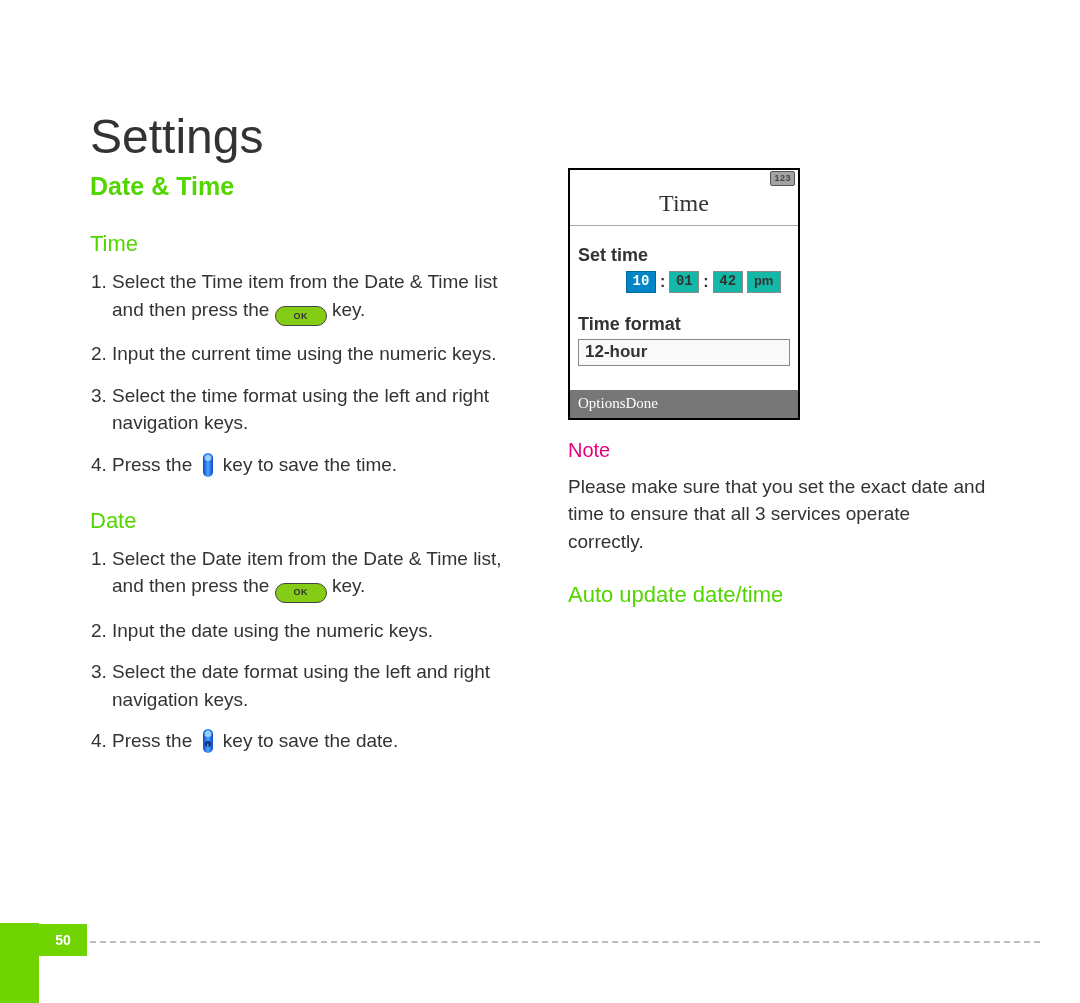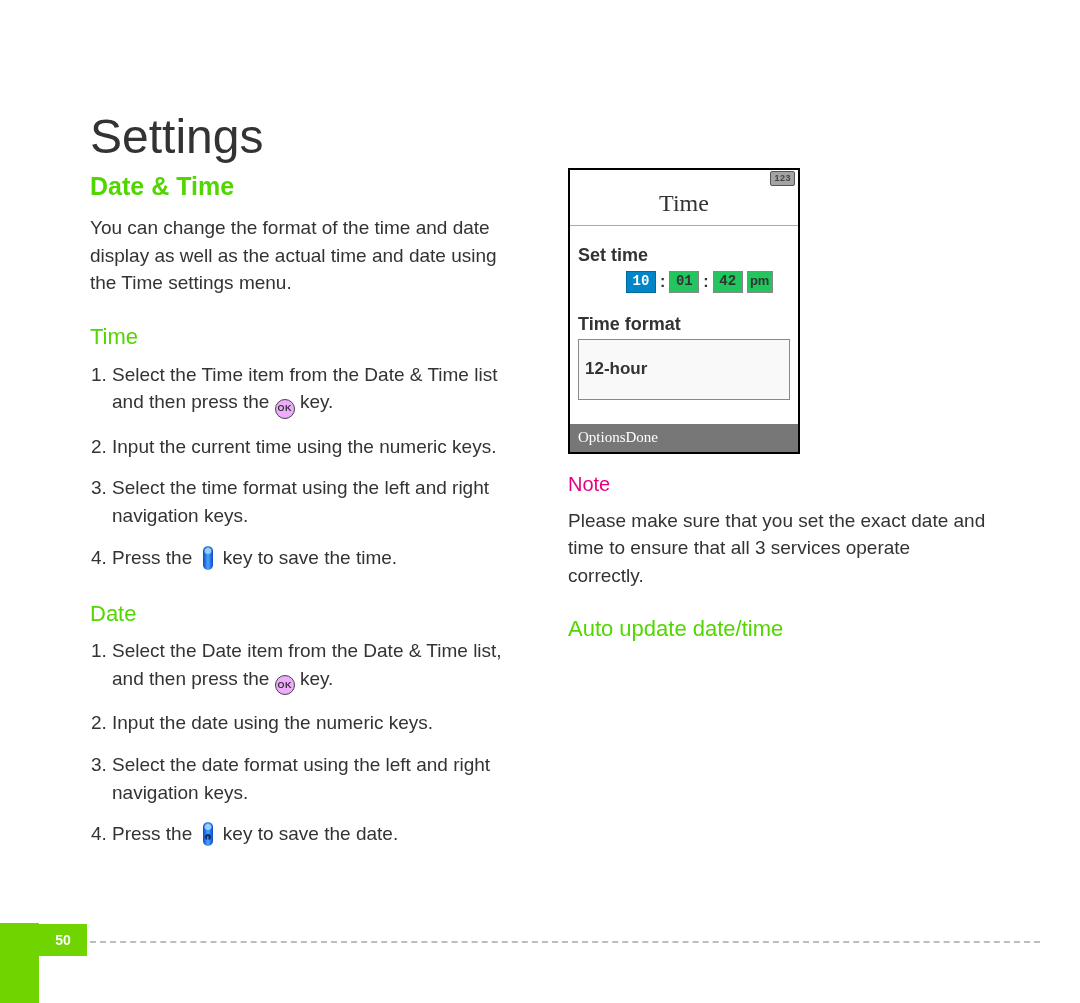--- a/index.html
+++ b/index.html
@@ -57,29 +57,29 @@
     margin: 0;
     padding-left: 22px;
   }
   ol.steps li {
     margin-bottom: 14px;
   }
   .ok-key {
     display: inline-flex;
     align-items: center;
     justify-content: center;
-    width: 20px;
+    width: 52px;
     height: 20px;
     border: 1.5px solid #444;
     border-radius: 10px / 10px;
     font-size: 9px;
     font-weight: bold;
     letter-spacing: 0.5px;
     vertical-align: -3px;
-    background: #f0abfc;
+    background: #84cc16;
   }
   .soft-key {
     display: inline-block;
     vertical-align: middle;
     margin: 0 2px;
   }
   .soft-key svg { display: block; }
 
   
   .phone-frame {
@@ -131,39 +131,39 @@
   .tcell {
     border: 1px solid #888;
     width: 30px;
     height: 22px;
     font-size: 14px;
     font-weight: bold;
     font-family: "Courier New", monospace;
     display: inline-flex;
     align-items: center;
     justify-content: center;
-    background: #22c55e;
+    background: #14b8a6;
   }
   .tcell.sel {
     background: #0085c7;
     color: #fff;
     border-color: #006a9e;
   }
   .tcell.ampm {
-    width: 26px;
+    width: 34px;
     font-family: Arial, sans-serif;
     font-size: 13px;
   }
   .colon {
     font-weight: bold;
     font-size: 16px;
   }
   .format-box {
     border: 1px solid #888;
-    padding: 17px 6px;
+    padding: 0 6px;
     font-size: 17px;
     font-weight: bold;
     font-family: Arial, sans-serif;
     background: #f9f9f9;
     margin-top: 2px;
   }
   .phone-softbar {
     display: flex;
     justify-content: flex-start;
     background: #777;
@@ -205,21 +205,20 @@
 </style>
 </head>
 <body>
 
 <h1 class="page-title">Settings</h1>
 
 <div class="columns">
 
   <div class="col">
     <div class="h-section">Date &amp; Time</div>
-    <p class="para">You can change the format of the time and date display as well as the actual time and date using the Time settings menu.</p>
 
     <div class="h-sub">Time</div>
     <ol class="steps">
       <li>
         <span>Select the Time item from the Date &amp; Time list and then press the </span>
         <span class="ok-key">OK</span>
         <span> key.</span>
       </li>
       <li>Input the current time using the numeric keys.</li>
       <li>Select the time format using the left and right navigation keys.</li>

